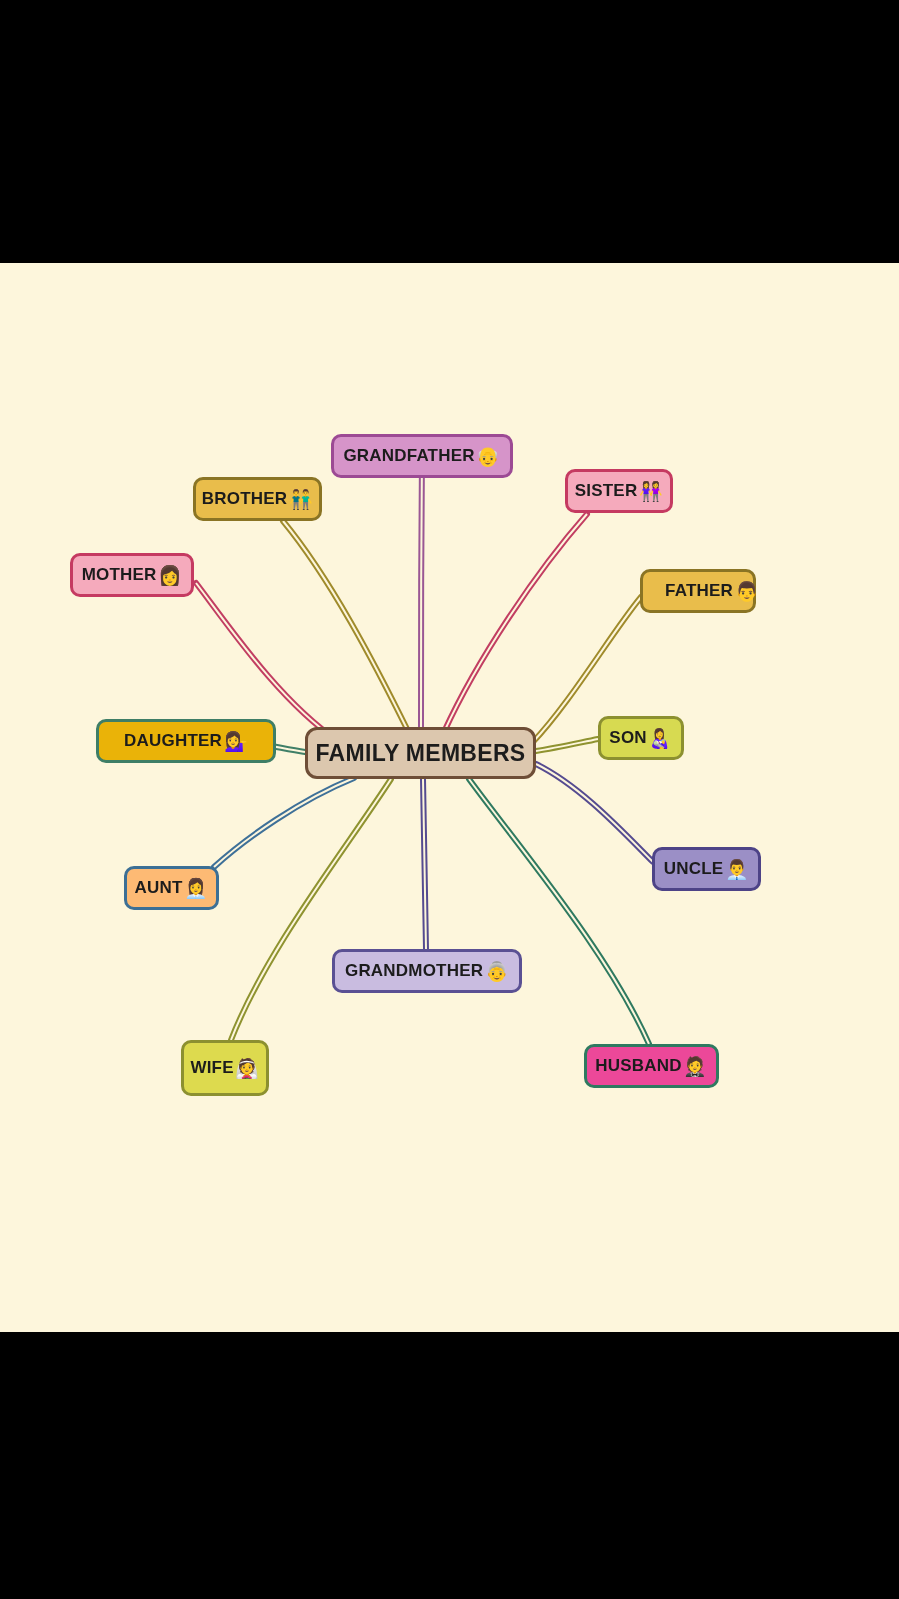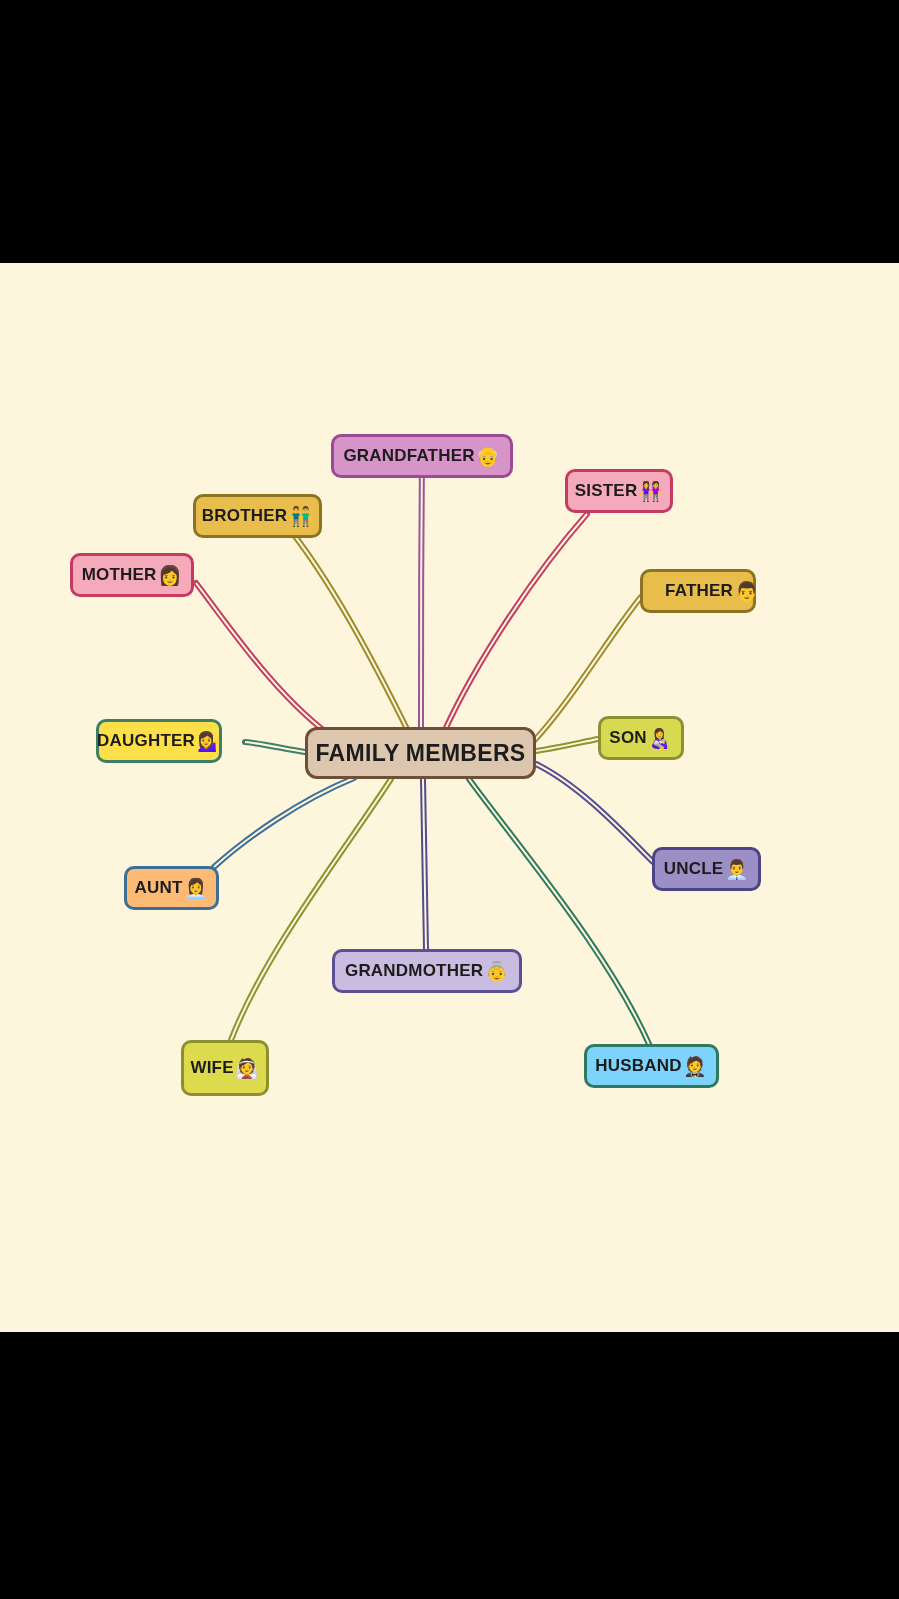--- a/index.html
+++ b/index.html
@@ -63,37 +63,37 @@
       <path d="M 469 779 C 521 850, 608 952, 649 1044" fill="none" stroke="#fdf6dc" stroke-width="2"></path>
     </svg>
   <div id="nodes-layer" style="position:absolute;left:0;top:0;width:899px;height:1599px;pointer-events:none;">
     <div class="node center-node" id="center-node" style="pointer-events: auto; left: 305px; top: 727px; width: 231px; height: 52px; background: rgb(220, 199, 174); border-color: rgb(110, 78, 55);">
       <span>FAMILY MEMBERS</span>
     </div>
   <div class="node" style="pointer-events: auto; left: 331px; top: 434px; width: 182px; height: 44px; background: rgb(214, 148, 201); border-color: rgb(156, 74, 148);">
         <span>GRANDFATHER</span>
         <span class="emoji">👴</span>
       </div>
-      <div class="node" style="pointer-events: auto; left: 193px; top: 477px; width: 129px; height: 44px; background: rgb(233, 189, 75); border-color: rgb(138, 116, 36); margin-top: 17px;">
+      <div class="node" style="pointer-events: auto; left: 193px; top: 477px; width: 129px; height: 44px; background: rgb(233, 189, 75); border-color: rgb(138, 116, 36);">
         <span>BROTHER</span>
         <span class="emoji">👬</span>
       </div>
       <div class="node" style="pointer-events: auto; left: 565px; top: 469px; width: 108px; height: 44px; background: rgb(245, 170, 188); border-color: rgb(197, 58, 97);">
         <span>SISTER</span>
         <span class="emoji">👭</span>
       </div>
       <div class="node" style="pointer-events: auto; left: 70px; top: 553px; width: 124px; height: 44px; background: rgb(245, 170, 188); border-color: rgb(197, 58, 97);">
         <span>MOTHER</span>
         <span class="emoji">👩</span>
       </div>
       <div class="node" style="pointer-events: auto; left: 640px; top: 569px; width: 116px; height: 44px; background: rgb(233, 189, 75); border-color: rgb(138, 116, 36); padding-left: 28px;">
         <span>FATHER</span>
         <span class="emoji">👨</span>
       </div>
-      <div class="node" style="pointer-events: auto; left: 96px; top: 719px; width: 126px; height: 44px; background: #fde047; border-color: rgb(62, 126, 102);">
+      <div class="node" style="pointer-events: auto; left: 96px; top: 719px; width: 180px; height: 44px; background: #eab308; border-color: rgb(62, 126, 102);">
         <span>DAUGHTER</span>
         <span class="emoji">💁‍♀️</span>
       </div>
       <div class="node" style="pointer-events: auto; left: 598px; top: 716px; width: 86px; height: 44px; background: rgb(215, 218, 81); border-color: rgb(140, 144, 48);">
         <span>SON</span>
         <span class="emoji">👩‍🍼</span>
       </div>
       <div class="node" style="pointer-events: auto; left: 124px; top: 866px; width: 95px; height: 44px; background: #fdba74; border-color: rgb(60, 111, 149);">
         <span>AUNT</span>
         <span class="emoji">👩‍💼</span>
@@ -103,19 +103,19 @@
         <span class="emoji">👨‍💼</span>
       </div>
       <div class="node" style="pointer-events: auto; left: 332px; top: 949px; width: 190px; height: 44px; background: rgb(201, 188, 224); border-color: rgb(90, 80, 147);">
         <span>GRANDMOTHER</span>
         <span class="emoji">👵</span>
       </div>
       <div class="node" style="pointer-events: auto; left: 181px; top: 1040px; width: 88px; height: 56px; background: rgb(221, 218, 78); border-color: rgb(140, 144, 48);">
         <span>WIFE</span>
         <span class="emoji">👰</span>
       </div>
-      <div class="node" style="pointer-events: auto; left: 584px; top: 1044px; width: 135px; height: 44px; background: #7dd3fc; border-color: rgb(46, 122, 96);">
+      <div class="node" style="pointer-events: auto; left: 584px; top: 1044px; width: 135px; height: 44px; background: #ec4899; border-color: rgb(46, 122, 96);">
         <span>HUSBAND</span>
         <span class="emoji">🤵</span>
       </div>
     </div>
   <div class="bar" id="bottom-bar"></div>
 </div>
 
 </body></html>

